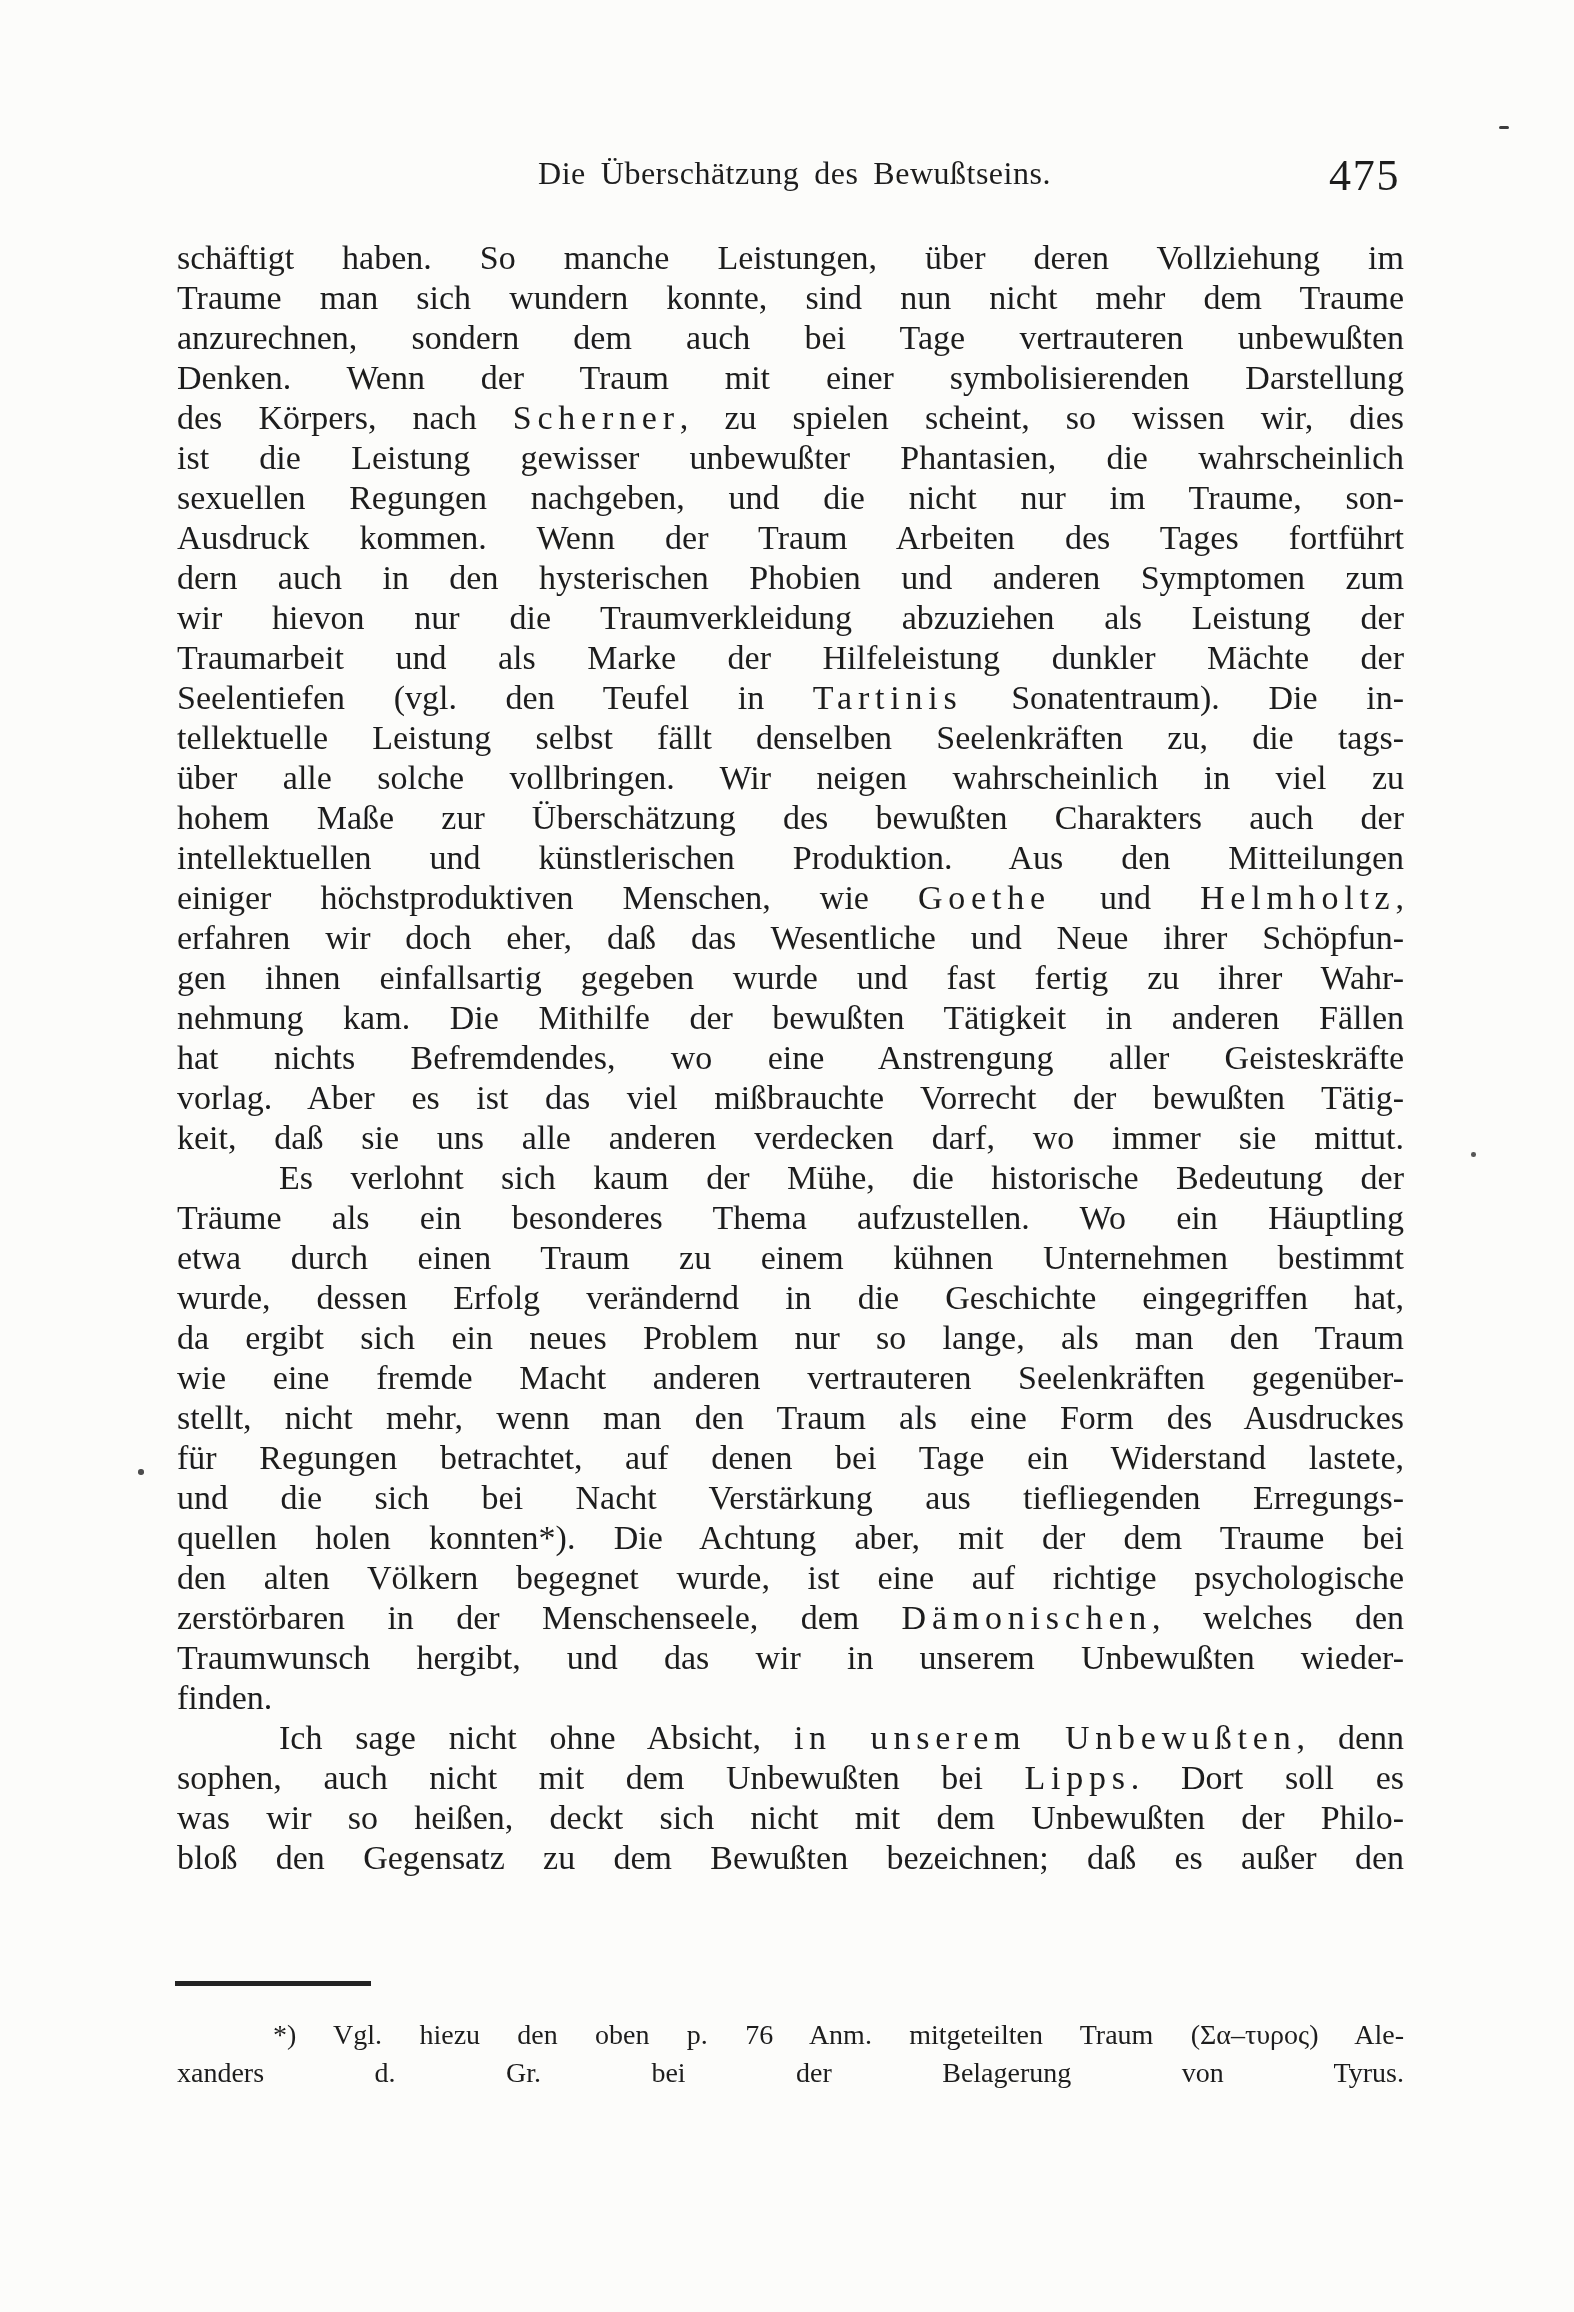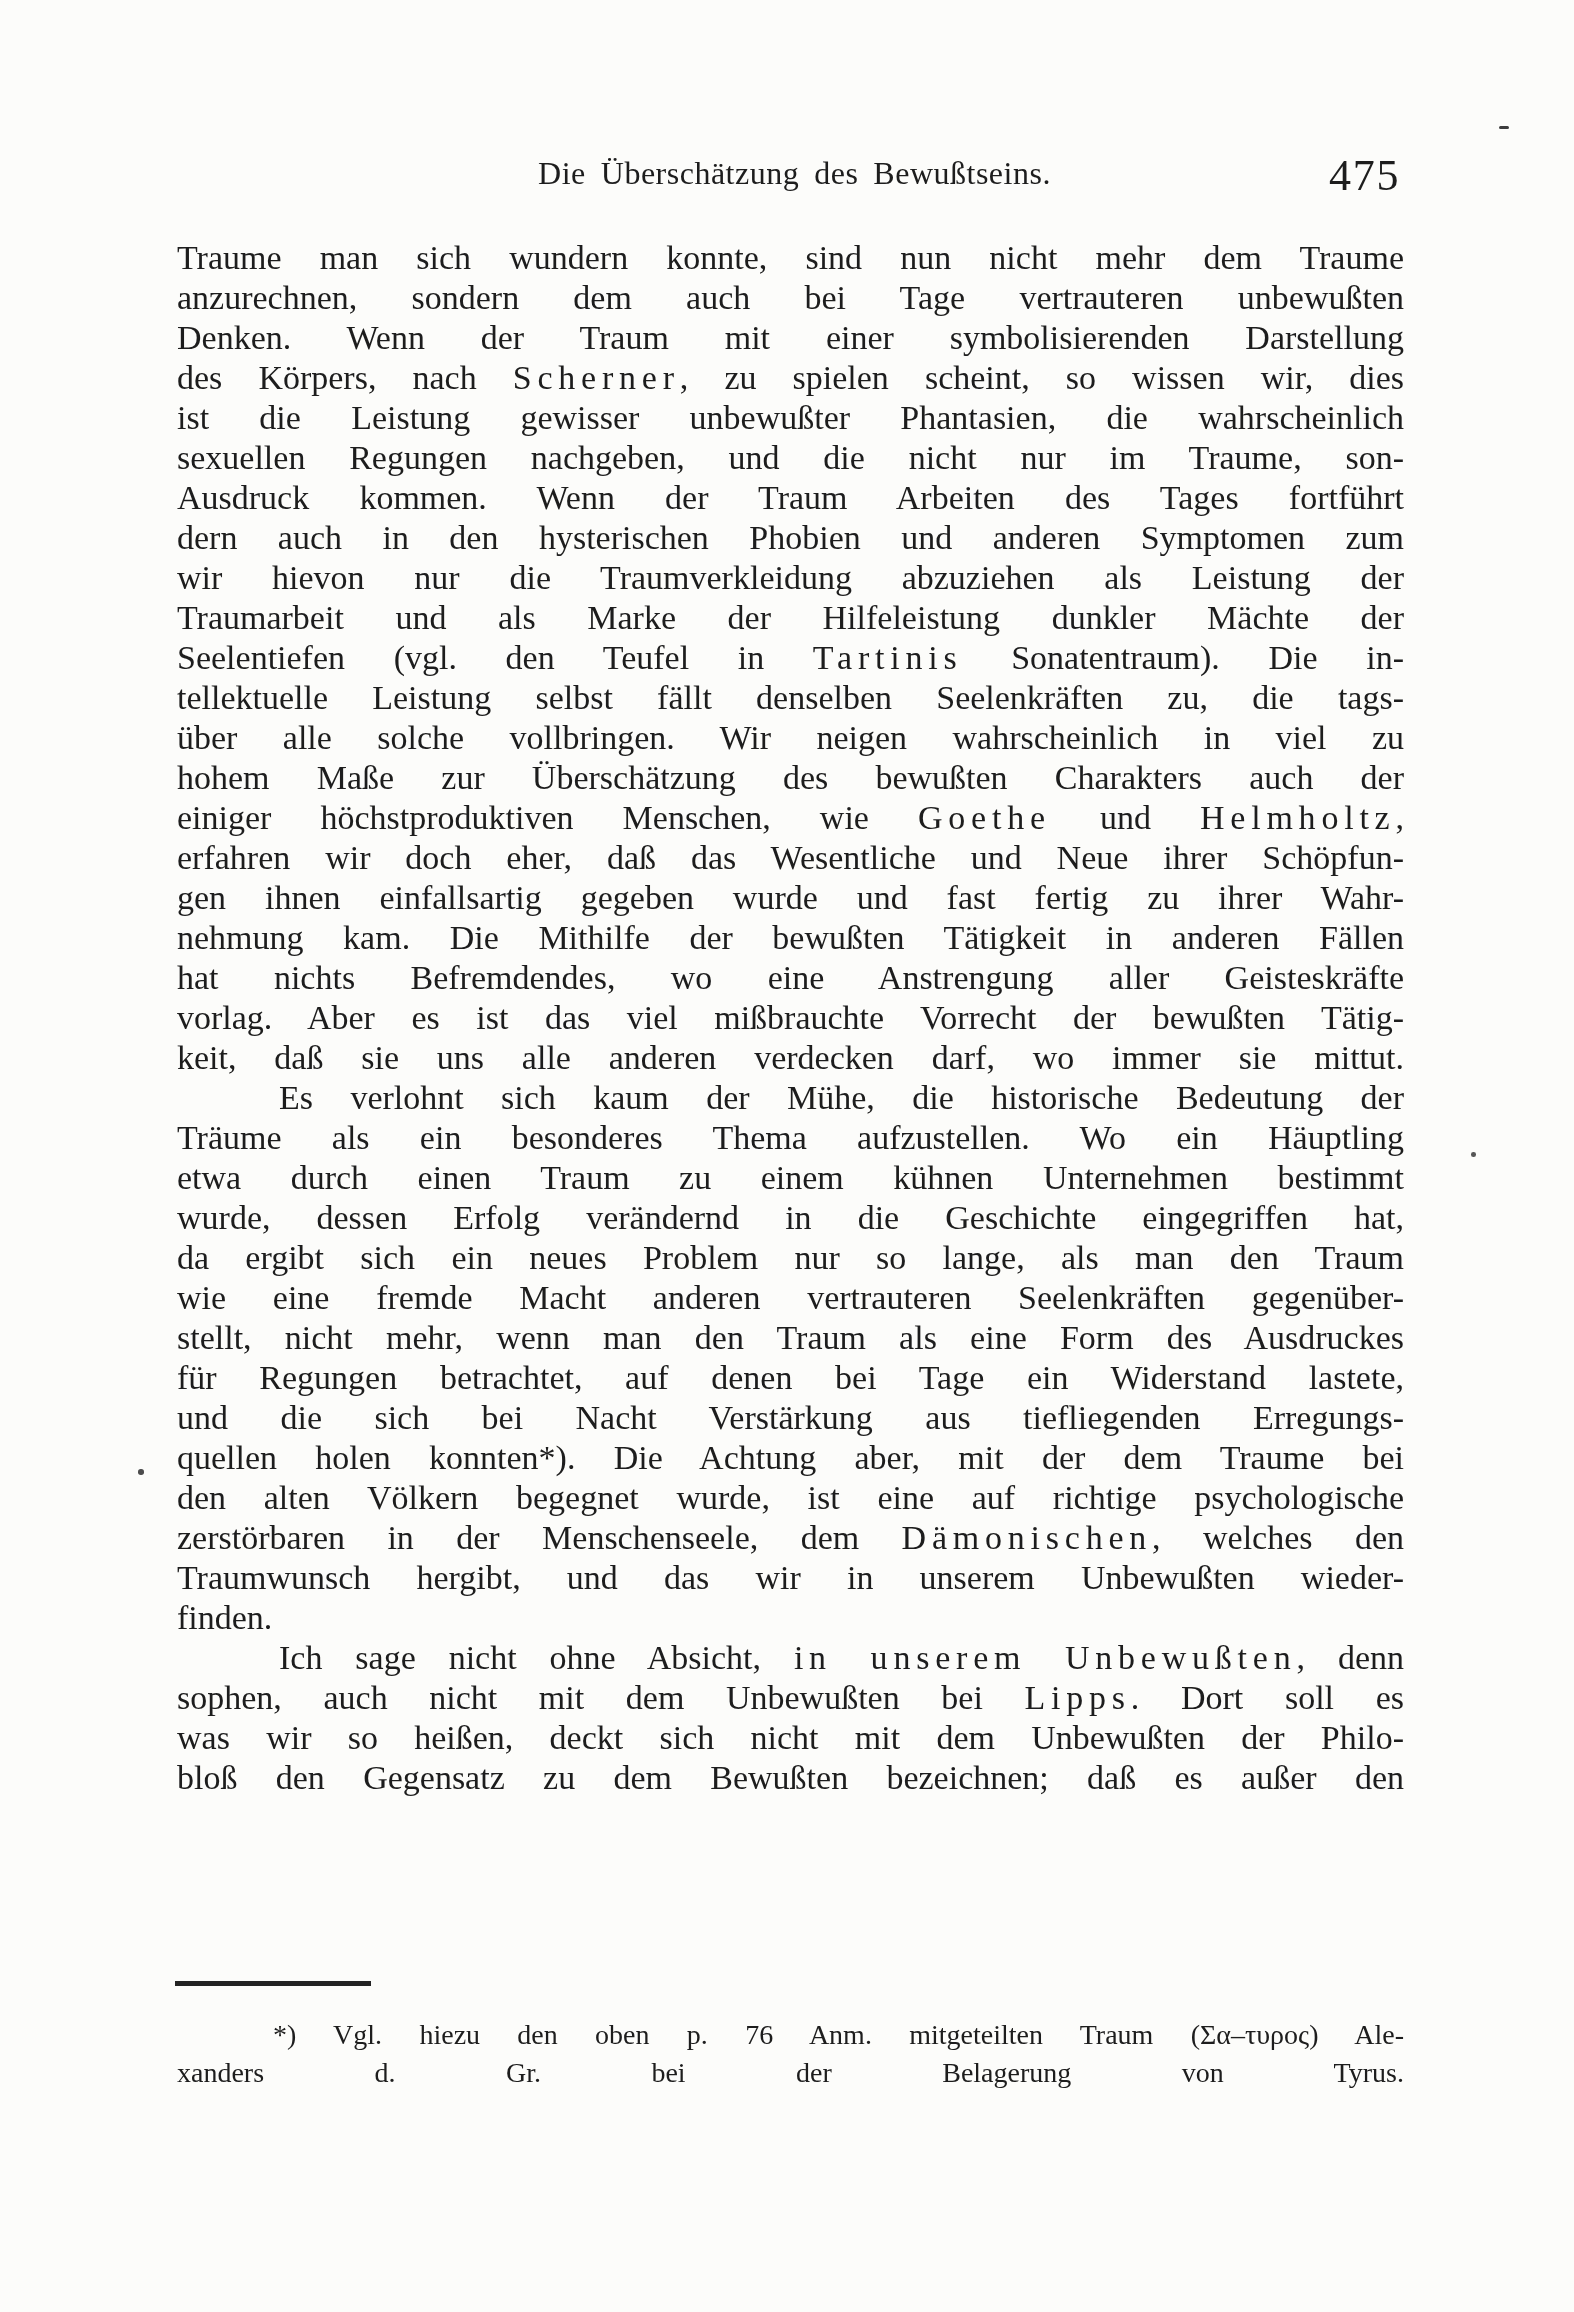--- a/index.html
+++ b/index.html
@@ -77,34 +77,36 @@
 </head>
 <body>
 
 <div class="page">
   <header class="running-header">
     <div class="header-title">Die Überschätzung des Bewußtseins.</div>
     <div class="page-number">475</div>
   </header>
 
   <main class="body-text">
+      <div class="line">schäftigt haben. So manche Leistungen, über deren Vollziehung im</div>
       <div class="line">Traume man sich wundern konnte, sind nun nicht mehr dem Traume</div>
       <div class="line">anzurechnen, sondern dem auch bei Tage vertrauteren unbewußten</div>
       <div class="line">Denken. Wenn der Traum mit einer symbolisierenden Darstellung</div>
       <div class="line">des Körpers, nach <span class="gesperrt">Scherner</span>, zu spielen scheint, so wissen wir, dies</div>
       <div class="line">ist die Leistung gewisser unbewußter Phantasien, die wahrscheinlich</div>
       <div class="line">sexuellen Regungen nachgeben, und die nicht nur im Traume, son-</div>
       <div class="line">Ausdruck kommen. Wenn der Traum Arbeiten des Tages fortführt</div>
       <div class="line">dern auch in den hysterischen Phobien und anderen Symptomen zum</div>
       <div class="line">wir hievon nur die Traumverkleidung abzuziehen als Leistung der</div>
       <div class="line">Traumarbeit und als Marke der Hilfeleistung dunkler Mächte der</div>
       <div class="line">Seelentiefen (vgl. den Teufel in <span class="gesperrt">Tartinis</span> Sonatentraum). Die in-</div>
       <div class="line">tellektuelle Leistung selbst fällt denselben Seelenkräften zu, die tags-</div>
       <div class="line">über alle solche vollbringen. Wir neigen wahrscheinlich in viel zu</div>
       <div class="line">hohem Maße zur Überschätzung des bewußten Charakters auch der</div>
+      <div class="line">intellektuellen und künstlerischen Produktion. Aus den Mitteilungen</div>
       <div class="line">einiger höchstproduktiven Menschen, wie <span class="gesperrt">Goethe</span> und <span class="gesperrt">Helmholtz</span>,</div>
       <div class="line">erfahren wir doch eher, daß das Wesentliche und Neue ihrer Schöpfun-</div>
       <div class="line">gen ihnen einfallsartig gegeben wurde und fast fertig zu ihrer Wahr-</div>
       <div class="line">nehmung kam. Die Mithilfe der bewußten Tätigkeit in anderen Fällen</div>
       <div class="line">hat nichts Befremdendes, wo eine Anstrengung aller Geisteskräfte</div>
       <div class="line">vorlag. Aber es ist das viel mißbrauchte Vorrecht der bewußten Tätig-</div>
       <div class="line">keit, daß sie uns alle anderen verdecken darf, wo immer sie mittut.</div>
       <div class="line indent">Es verlohnt sich kaum der Mühe, die historische Bedeutung der</div>
       <div class="line">Träume als ein besonderes Thema aufzustellen. Wo ein Häuptling</div>
       <div class="line">etwa durch einen Traum zu einem kühnen Unternehmen bestimmt</div>

